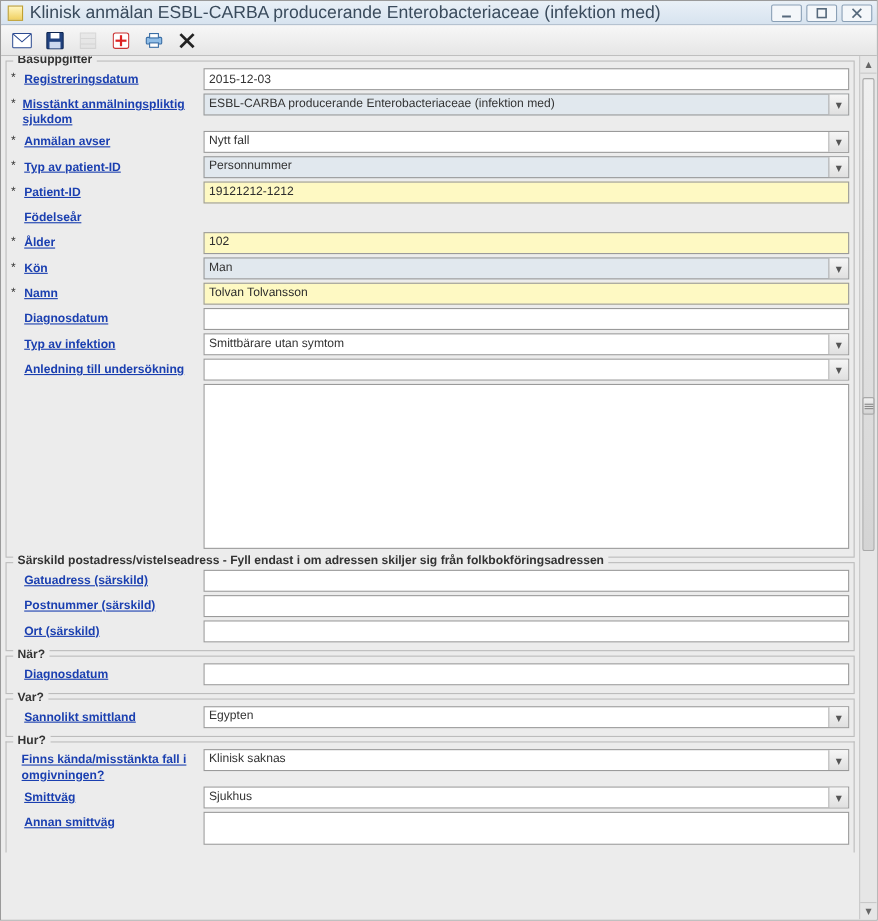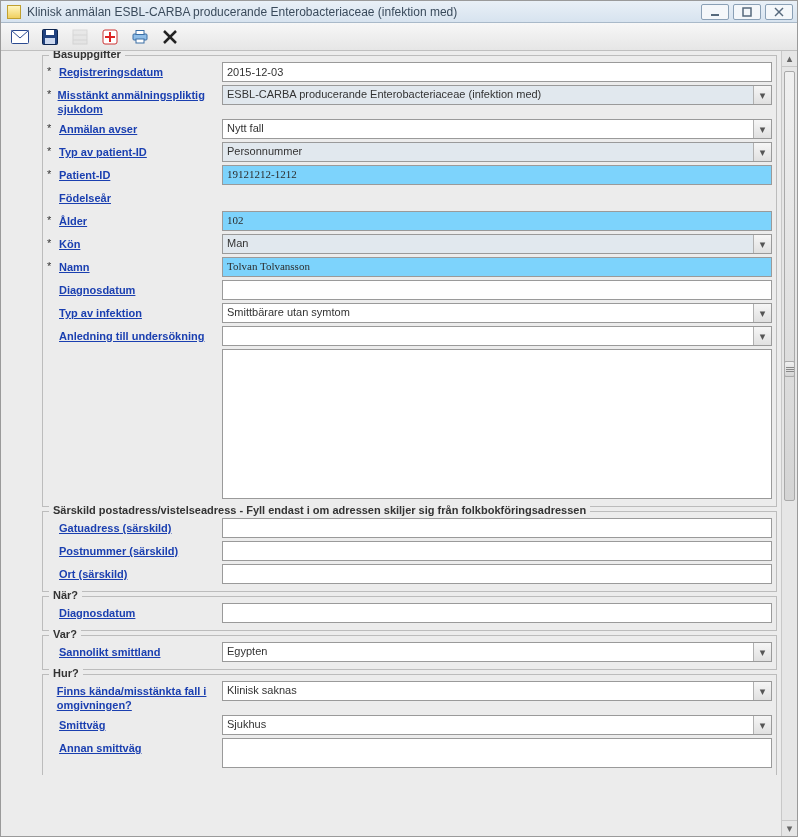--- a/index.html
+++ b/index.html
@@ -22,21 +22,21 @@
   }
   
   .titlebar {
     height: 22px;
     background: linear-gradient(#e9f0f7, #d7e3ef);
     border-bottom: 1px solid #a9b9c9;
     display: flex;
     align-items: center;
     padding: 0 4px 0 6px;
     color: #3a4b5c;
-    font-size: 12px;
+    font-size: 16px;
   }
   .titlebar .title-icon {
     width: 14px; height: 14px;
     background: linear-gradient(#fff6c0, #f0d060);
     border: 1px solid #c0a030;
     margin-right: 6px;
   }
   .titlebar .title-text { flex: 1; }
   .win-btns { display: flex; gap: 4px; }
   .win-btn {
@@ -112,21 +112,20 @@
   }
   .vscrollbar .grip span { width:8px; height:1px; background:#888; }
 
   
   .group {
     border: 1px solid #bcbcbc;
     margin-bottom: 4px;
     padding: 6px 4px 4px 4px;
     position: relative;
     background: #ececec;
-    margin-left: 37px;
   }
   .group-legend {
     position: absolute;
     top: -8px;
     left: 6px;
     background: #ececec;
     padding: 0 4px;
     font-weight: bold;
     color: #333;
     font-size: 11px;
@@ -163,23 +162,22 @@
   .text-input, .text-readonly, .combo, .textarea {
     width: 100%;
     height: 20px;
     border: 1px solid #9a9a9a;
     background: #fff;
     padding: 2px 4px;
     font: inherit;
     color: #333;
   }
   .text-readonly {
-    background: #7dd3fc;
+    background: #fef9c3;
     color: #2d2d2d;
-    font-family: Liberation Serif, serif;
   }
   .combo {
     position: relative;
     padding-right: 20px;
     display:flex; align-items:flex-start;
     cursor:pointer;
   }
   .combo.readonly { background: #e1e8ee; cursor:default; }
   .combo .combo-arrow {
     position:absolute; right:0; top:0; bottom:0; width:18px;

